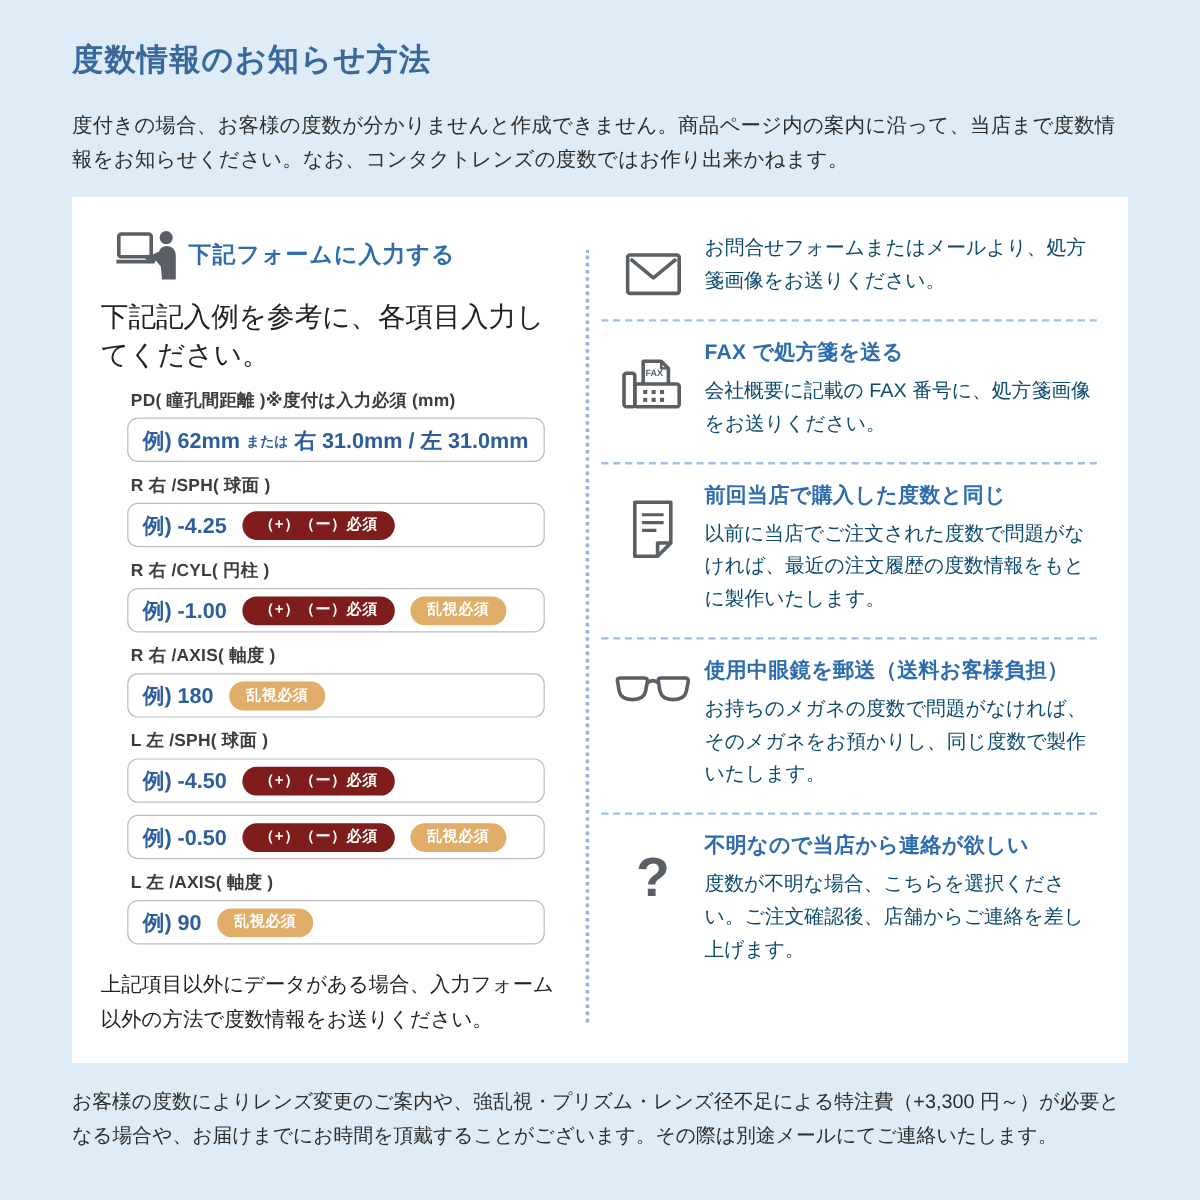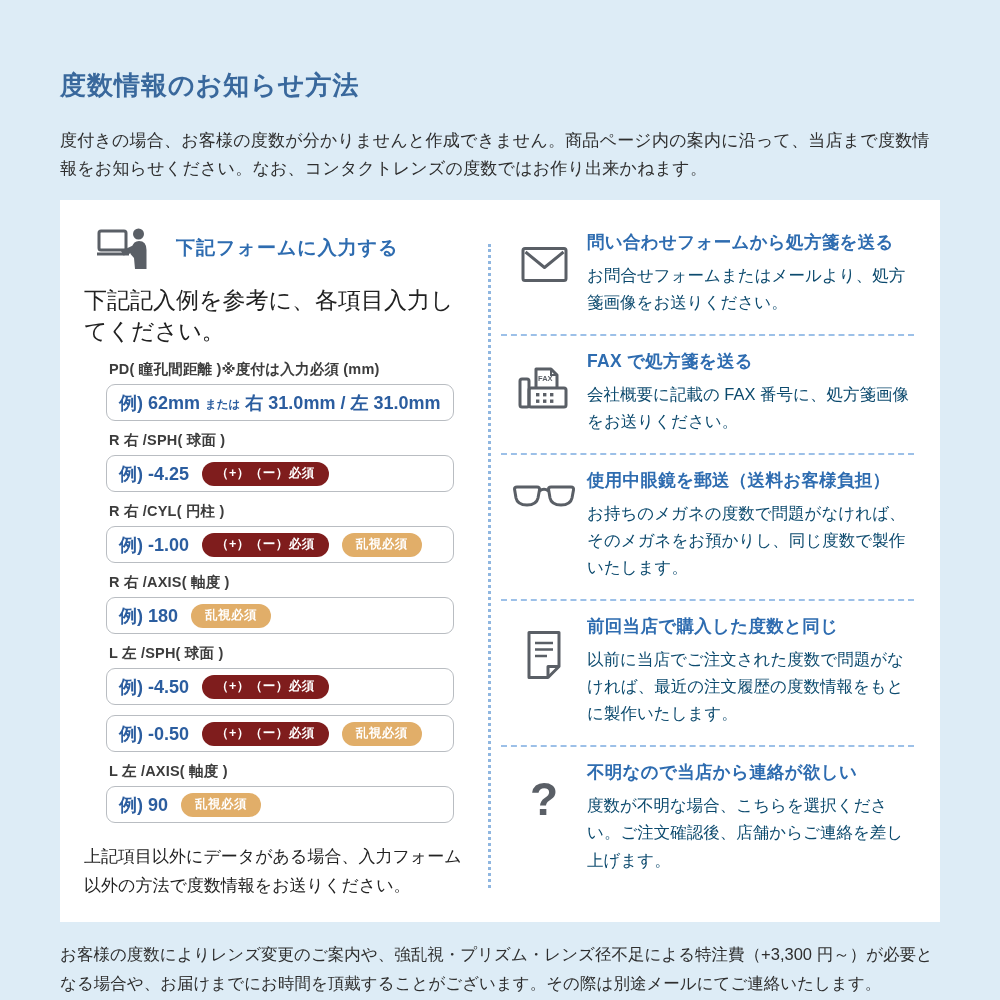--- a/index.html
+++ b/index.html
@@ -4,38 +4,38 @@
 <style>
   * { box-sizing: border-box; margin: 0; padding: 0; }
   html, body { margin: 0; }
   body {
     width: 1000px; height: 1000px;
     background: #ddecf6;
     font-family: "Liberation Sans", "DejaVu Sans", sans-serif;
     color: #2f2f2f;
     overflow: hidden;
   }
-  .page { width: 1000px; height: 1000px; padding: 68px 60px 0; }
+  .page { width: 1000px; height: 1000px; padding: 32px 60px 0; }
 
   .page-title {
     font-size: 26px; font-weight: 700; color: #39689c; letter-spacing: 1px;
   }
   .intro {
     margin-top: 24px; font-size: 17px; line-height: 1.62; color: #2e2e2e;
     letter-spacing: 0.2px;
   }
 
   .panel {
     margin-top: 18px; background: #ffffff; height: 722px;
     display: flex; padding: 26px 26px 20px 24px; overflow: hidden;
   }
 
   
   .left-col { width: 398px; flex: none; padding-right: 8px; }
-  .left-header { display: flex; align-items: center; gap: 26px; padding-left: 12px; }
+  .left-header { display: flex; align-items: center; gap: 7px; padding-left: 12px; }
   .left-header .hdr-icon { flex: none; display: inline-flex; }
   .left-title { font-size: 19px; font-weight: 700; color: #2e6cb0; letter-spacing: 1px; }
   .left-sub { font-size: 23px; margin: 15px 0 13px; color: #222; }
 
   .fields { margin-left: 22px; width: 348px; }
   .field { margin-bottom: 10px; }
   .field-label { font-size: 14.5px; font-weight: 700; color: #3c3c3c; margin: 0 0 5px 3px; letter-spacing: 0.2px; }
   .field-box {
     height: 37px; background: #fff; border: 1.5px solid #b9bdc2; border-radius: 9px;
     display: flex; align-items: center; padding: 0 12px; white-space: nowrap;
@@ -151,21 +151,20 @@
 
     <div class="right-col" id="methods">
         <div class="method">
           <div class="m-icon">
             <svg width="47" height="37" viewBox="0 0 47 37">
       <rect x="2" y="2.5" width="43" height="32" rx="2" fill="none" stroke="#5a5f66" stroke-width="3"></rect>
       <path d="M4.5 6 L23.5 21.5 L42.5 6" fill="none" stroke="#5a5f66" stroke-width="3" stroke-linejoin="round"></path>
     </svg>
           </div>
           <div class="m-body">
-            <div class="m-title">問い合わせフォームから処方箋を送る</div>
             <div class="m-text">お問合せフォームまたはメールより、処方箋画像をお送りください。</div>
           </div>
         </div>
         <div class="method">
           <div class="m-icon">
             <svg width="52" height="46" viewBox="0 0 52 46">
       <rect x="2" y="14" width="9" height="28" rx="2" fill="none" stroke="#5a5f66" stroke-width="3"></rect>
       <rect x="11" y="23" width="37" height="19" rx="2" fill="none" stroke="#5a5f66" stroke-width="3"></rect>
       <path d="M18 23 V4 h15 l6 6 v13" fill="none" stroke="#5a5f66" stroke-width="3" stroke-linejoin="round"></path>
       <path d="M33 4 v6 h6" fill="none" stroke="#5a5f66" stroke-width="2"></path>
@@ -180,46 +179,46 @@
       </g>
     </svg>
           </div>
           <div class="m-body">
             <div class="m-title">FAX で処方箋を送る</div>
             <div class="m-text">会社概要に記載の FAX 番号に、処方箋画像をお送りください。</div>
           </div>
         </div>
         <div class="method">
           <div class="m-icon">
+            <svg width="44" height="50" viewBox="0 0 44 50">
+      <path d="M7 2.5 h30 v34 l-11 11 H7 z" fill="none" stroke="#5a5f66" stroke-width="3" stroke-linejoin="round"></path>
+      <path d="M37 36.5 h-11 v11" fill="none" stroke="#5a5f66" stroke-width="3" stroke-linejoin="round"></path>
+      <path d="M13 13 h18 M13 19.5 h18 M13 26 h12" stroke="#5a5f66" stroke-width="2.6"></path>
+    </svg>
+          </div>
+          <div class="m-body">
+            <div class="m-title">前回当店で購入した度数と同じ</div>
+            <div class="m-text">以前に当店でご注文された度数で問題がなければ、最近の注文履歴の度数情報をもとに製作いたします。</div>
+          </div>
+        </div>
+        <div class="method">
+          <div class="m-icon">
             <svg width="64" height="26" viewBox="0 0 64 26">
       <path d="M2.5 5 Q2.5 3 5 3 H25 Q28 3 27.5 6 L26 14 Q24.5 21 15 21 Q5.5 21 4 14 Z" fill="none" stroke="#5a5f66" stroke-width="3" stroke-linejoin="round"></path>
       <path d="M36.5 5 Q36.5 3 39 3 H59 Q62 3 61.5 6 L60 14 Q58.5 21 49 21 Q39.5 21 38 14 Z" fill="none" stroke="#5a5f66" stroke-width="3" stroke-linejoin="round"></path>
       <path d="M27.5 7 Q32 3.5 36.5 7" fill="none" stroke="#5a5f66" stroke-width="3"></path>
     </svg>
           </div>
           <div class="m-body">
             <div class="m-title">使用中眼鏡を郵送（送料お客様負担）</div>
             <div class="m-text">お持ちのメガネの度数で問題がなければ、そのメガネをお預かりし、同じ度数で製作いたします。</div>
           </div>
         </div>
         <div class="method">
           <div class="m-icon">
-            <svg width="44" height="50" viewBox="0 0 44 50">
-      <path d="M7 2.5 h30 v34 l-11 11 H7 z" fill="none" stroke="#5a5f66" stroke-width="3" stroke-linejoin="round"></path>
-      <path d="M37 36.5 h-11 v11" fill="none" stroke="#5a5f66" stroke-width="3" stroke-linejoin="round"></path>
-      <path d="M13 13 h18 M13 19.5 h18 M13 26 h12" stroke="#5a5f66" stroke-width="2.6"></path>
-    </svg>
-          </div>
-          <div class="m-body">
-            <div class="m-title">前回当店で購入した度数と同じ</div>
-            <div class="m-text">以前に当店でご注文された度数で問題がなければ、最近の注文履歴の度数情報をもとに製作いたします。</div>
-          </div>
-        </div>
-        <div class="method">
-          <div class="m-icon">
             <span class="q-mark">?</span>
           </div>
           <div class="m-body">
             <div class="m-title">不明なので当店から連絡が欲しい</div>
             <div class="m-text">度数が不明な場合、こちらを選択ください。ご注文確認後、店舗からご連絡を差し上げます。</div>
           </div>
         </div>
       </div>
 
   </div>

